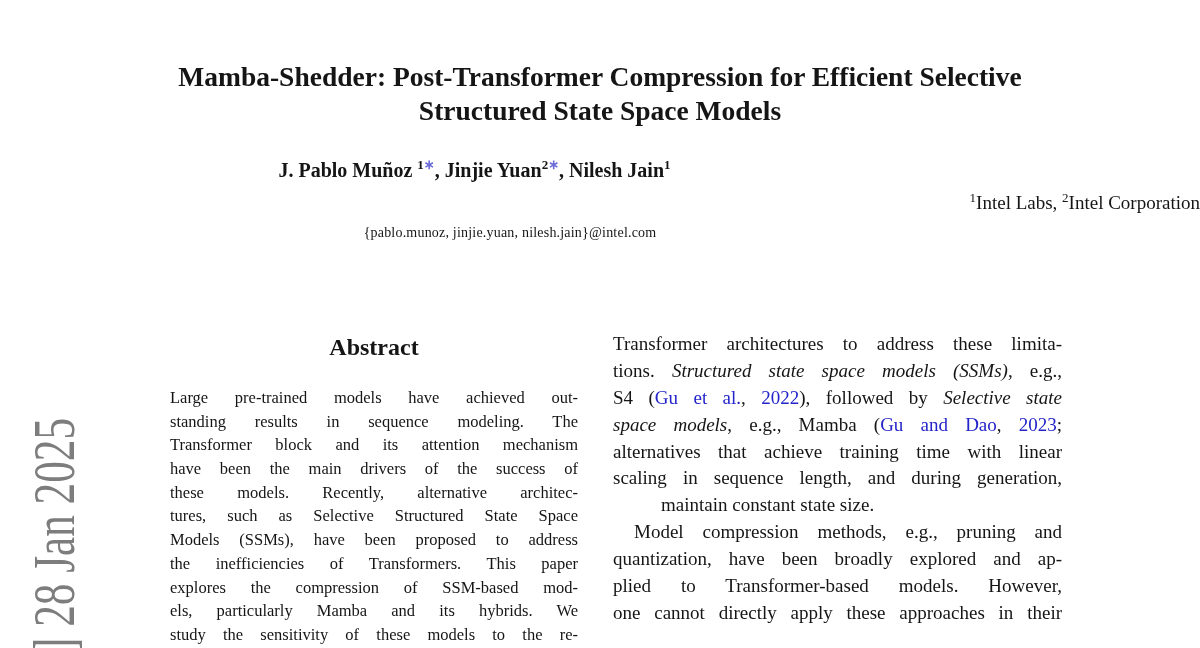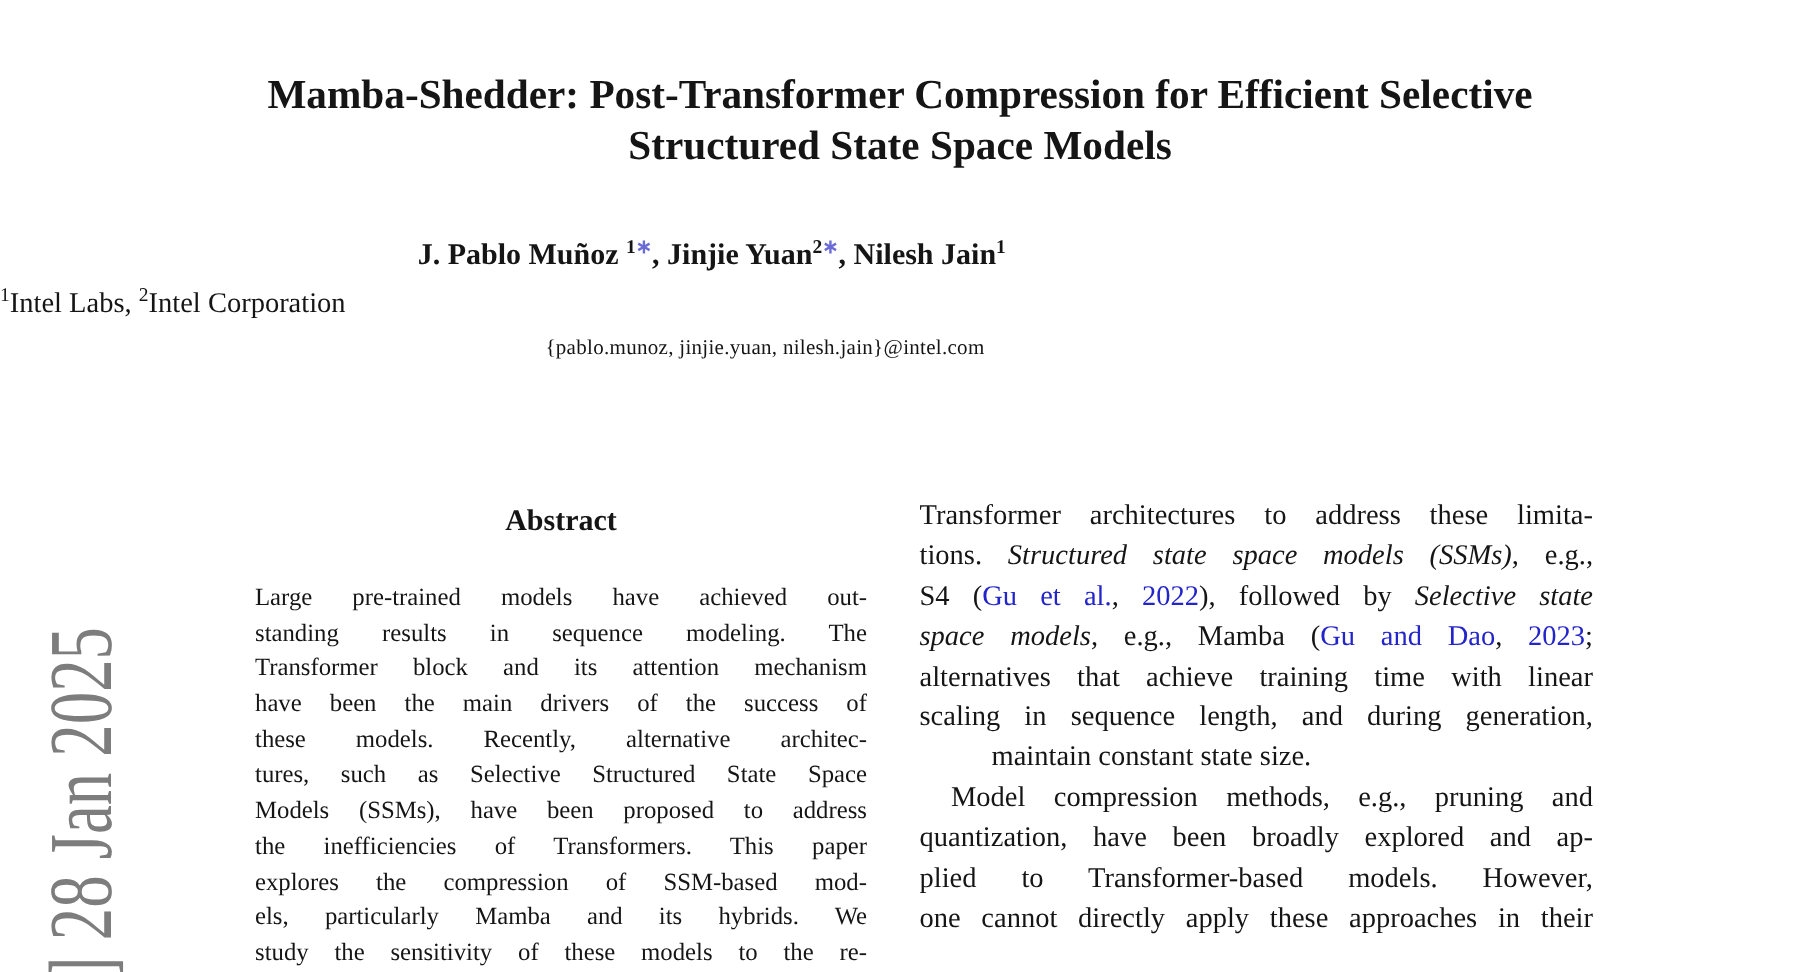--- a/index.html
+++ b/index.html
@@ -13,41 +13,41 @@
   
   .watermark{
     position:absolute;left:-116px;top:501px;width:340px;height:68px;
     line-height:68px;text-align:center;
     transform:rotate(-90deg) scaleX(0.72);transform-origin:center;
     font-size:60px;color:var(--watermark,#7d7d7d);white-space:nowrap;
   }
 
   
   .title{
-    position:absolute;top:46px;left:0;width:1200px;text-align:center;
+    position:absolute;top:60px;left:0;width:1200px;text-align:center;
     font-weight:bold;font-size:27.5px;line-height:34px;
   }
   .authors{
     position:absolute;top:154px;left:0;width:949px;text-align:center;
     font-weight:bold;font-size:20px;line-height:32px;
   }
   .authors sup, .affil sup{font-size:13px;line-height:0;}
   .star{color:var(--star,#6b6bd8);font-weight:bold;}
   .affil{
-    position:absolute;top:188px;left:0;width:1200px;text-align:left;
+    position:absolute;top:188px;left:0;width:1200px;text-align:right;
     font-size:19px;line-height:30px;
   }
   .email{
     position:absolute;top:220px;left:0;width:1020px;text-align:center;
     font-size:14px;line-height:26px;letter-spacing:0.2px;
   }
 
   
   .abs-col{position:absolute;left:170px;top:334px;width:408px;}
-  .abs-head{font-size:20px;font-weight:bold;text-align:center;line-height:26px;margin-bottom:26px;}
+  .abs-head{font-size:24px;font-weight:bold;text-align:center;line-height:26px;margin-bottom:26px;}
   .abs-body .jline{font-size:16.5px;line-height:23.7px;height:23.7px;overflow:visible;}
 
   .intro-col{position:absolute;left:613px;top:331px;width:449px;}
   .intro-col .jline{font-size:19px;line-height:26.9px;height:26.9px;overflow:visible;}
 
   .jline{text-align:justify;text-align-last:justify;white-space:nowrap;}
   .jline span{white-space:normal;}
   .jline.end{text-align-last:left;margin-left:48px;}
   .jline.ind{text-indent:21px;}
   .it{font-style:italic;}

